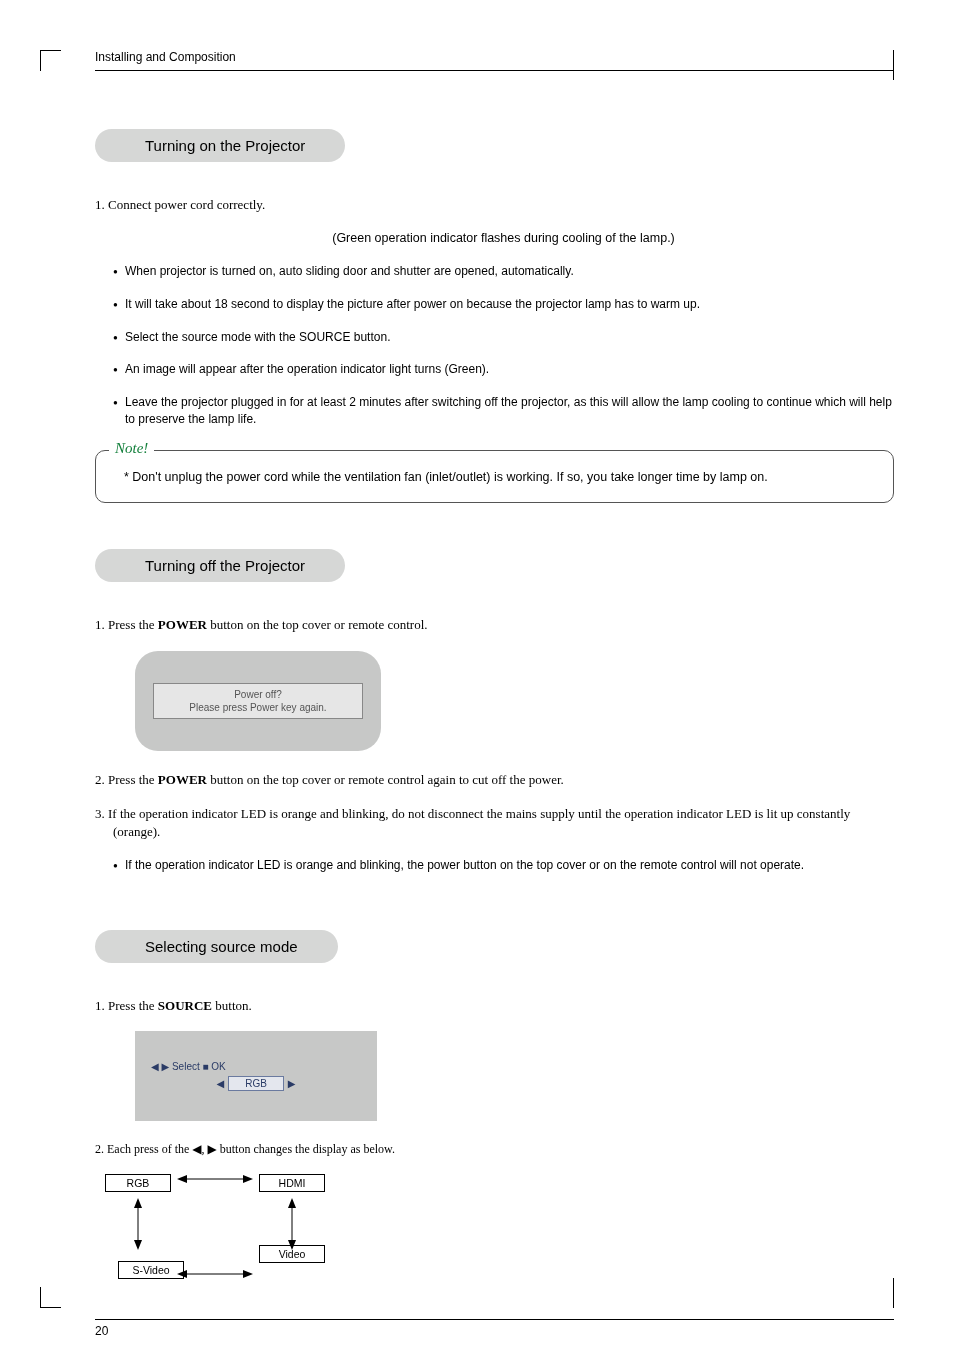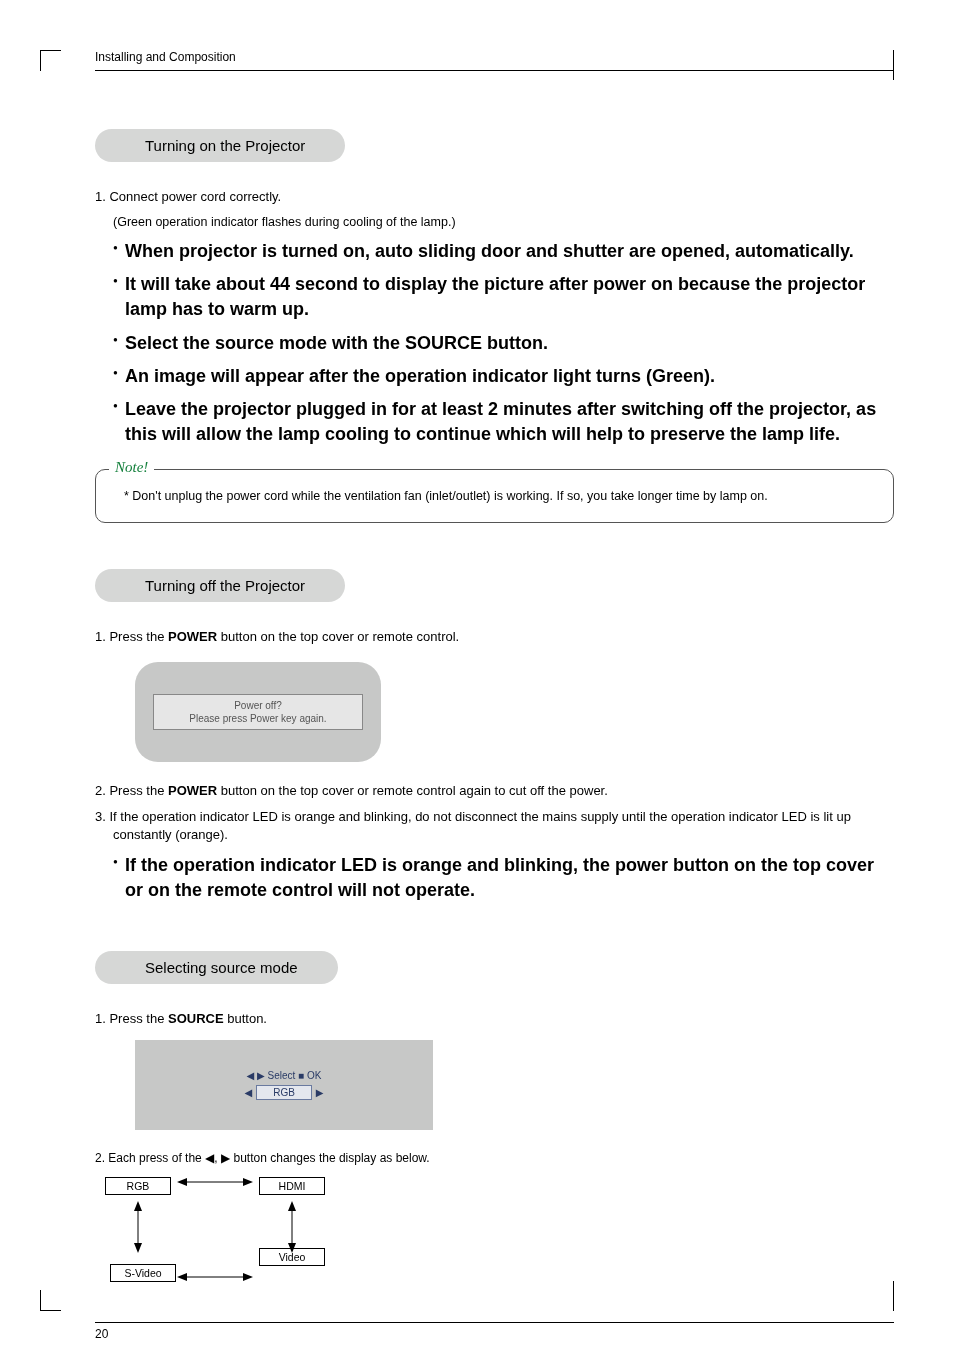--- a/index.html
+++ b/index.html
@@ -33,42 +33,43 @@
   .section-pill {
     display: inline-block;
     background: #d6d7d6;
     border-radius: 18px;
     padding: 8px 40px 8px 50px;
     font-size: 15px;
     margin: 18px 0 18px 0;
   }
   .step {
     font-size: 13px;
-    margin: 8px 0;
+    margin: 16px 0;
     padding-left: 18px;
     text-indent: -18px;
     line-height: 1.4;
+    font-family: Liberation Serif, serif;
   }
   .substep {
     font-size: 12.5px;
     margin: 2px 0 2px 18px;
     line-height: 1.35;
+    text-align: center;
   }
   ul.bullets {
     list-style: none;
     padding: 0;
     margin: 6px 0 0 18px;
   }
   ul.bullets li {
-    font-size: 18px;
+    font-size: 12px;
     line-height: 1.4;
     padding-left: 12px;
     position: relative;
-    margin: 8px 0;
-    font-weight: bold;
+    margin: 16px 0;
   }
   ul.bullets li::before {
     content: "●";
     font-size: 8px;
     position: absolute;
     left: 0;
     top: 3px;
   }
   .note-box-wrap {
     position: relative;
@@ -112,22 +113,22 @@
     font-size: 10px;
     color: #555;
     padding: 4px 0;
     line-height: 1.3;
   }
 
   .osd-source-outer {
     margin: 12px 0 20px 40px;
     width: 210px;
     background: #c7c8c7;
-    padding: 30px 44px;
-    text-align: center;
+    padding: 30px 16px;
+    text-align: left;
   }
   .osd-source-line1 {
     font-size: 10px;
     color: #2a3b66;
     margin-bottom: 4px;
   }
   .osd-source-row {
     display:flex;
     align-items:center;
     justify-content:center;
@@ -155,21 +156,21 @@
     position: absolute;
     border: 1px solid #000;
     font-size: 10.5px;
     text-align: center;
     width: 64px;
     padding: 2px 0;
     background: #fff;
   }
   .rgb-box { top: 0; left: 0; }
   .hdmi-box { top: 0; right: 0; }
-  .svideo-box { bottom: 0; left: 5px; }
+  .svideo-box { bottom: 0; left: 13px; }
   .video-box { bottom: 16px; right: 0; }
   .harrow {
     position: absolute;
     left: 72px;
     width: 76px;
     height: 2px;
   }
   .harrow svg { width: 100%; height: 16px; position: absolute; top: -7px; }
   .varrow {
     position: absolute;
@@ -199,21 +200,21 @@
   <div class="header-label">Installing and Composition</div>
   <hr class="header-rule">
 
   
   <div class="section-pill">Turning on the Projector</div>
 
   <p class="step">1. Connect power cord correctly.</p>
   <div class="substep">(Green operation indicator flashes during cooling of the lamp.)</div>
   <ul class="bullets">
     <li>When projector is turned on, auto sliding door and shutter are opened, automatically.</li>
-    <li>It will take about 44 second to display the picture after power on because the projector lamp has to warm up.</li>
+    <li>It will take about 18 second to display the picture after power on because the projector lamp has to warm up.</li>
     <li>Select the source mode with the SOURCE button.</li>
     <li>An image will appear after the operation indicator light turns (Green).</li>
     <li>Leave the projector plugged in for at least 2 minutes after switching off the projector, as this will allow the lamp cooling to continue which will help to preserve the lamp life.</li>
   </ul>
 
   <div class="note-box-wrap">
     <div class="note-label">Note!</div>
     <div class="note-box">
       <p>* Don't unplug the power cord while the ventilation fan (inlet/outlet) is working. If so, you take longer time by lamp on.</p>
     </div>

